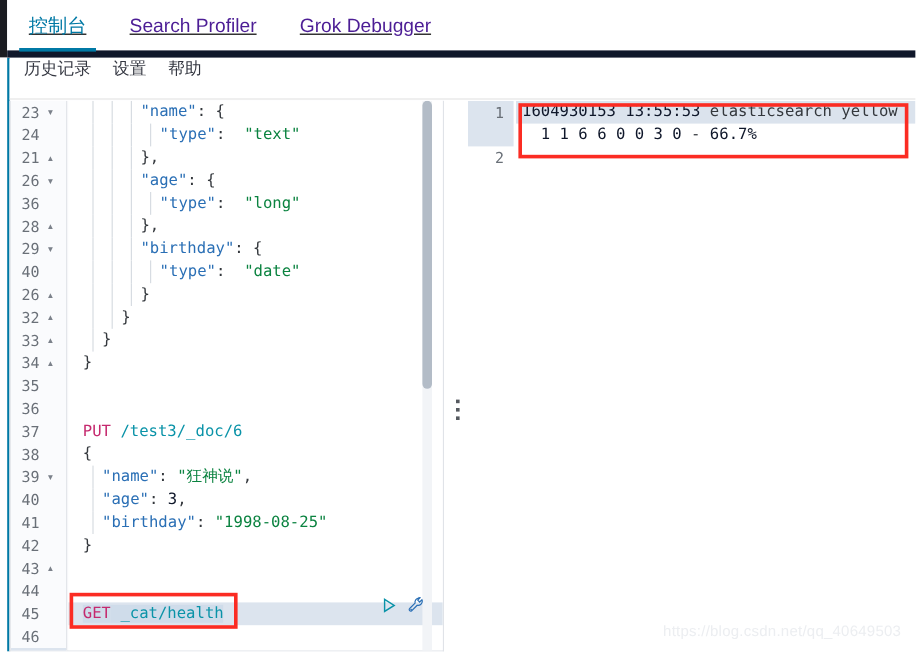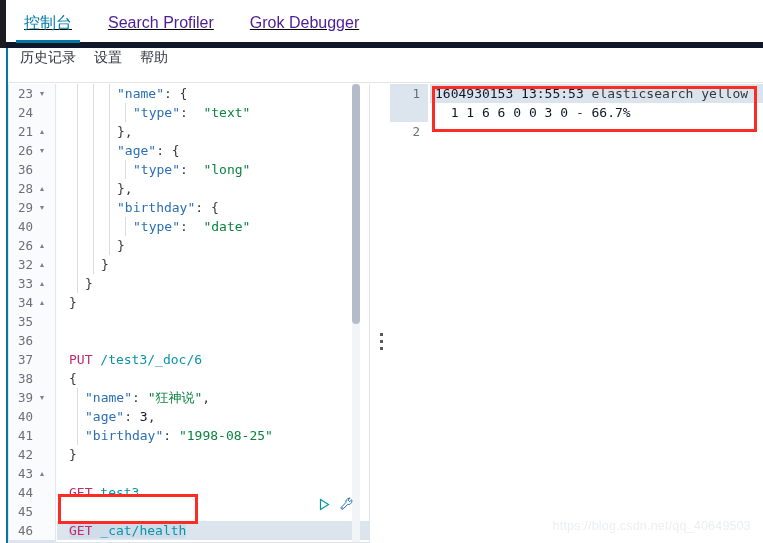--- a/index.html
+++ b/index.html
@@ -397,23 +397,20 @@
         </div>
         <div class="row">
           <div class="guide" style="left: 20px;"></div>
           <span class="code" style="padding-left: 28px;"><span class="t-key">"birthday"</span><span class="t-punct">: </span><span class="t-str">"1998-08-25"</span></span>
         </div>
         <div class="row">
           <span class="code" style="padding-left: 12px;"><span class="t-punct">}</span></span>
         </div>
         <div class="row">
           <span class="code" style="padding-left: 12px;"></span>
-        </div>
-        <div class="row">
-          <span class="code" style="padding-left: 12px;"><span class="t-method">GET</span><span class="t-punct"> </span><span class="t-url">test3</span></span>
         </div>
         <div class="row">
           <span class="code" style="padding-left: 12px;"></span>
         </div>
         <div class="row hl">
           <span class="code" style="padding-left: 12px;"><span class="t-method sel">GET</span><span class="t-punct sel"> </span><span class="t-url sel">_cat/health</span></span>
         </div>
       </div>
     <div class="vscroll"></div>
     <div class="vscroll-thumb"></div>

